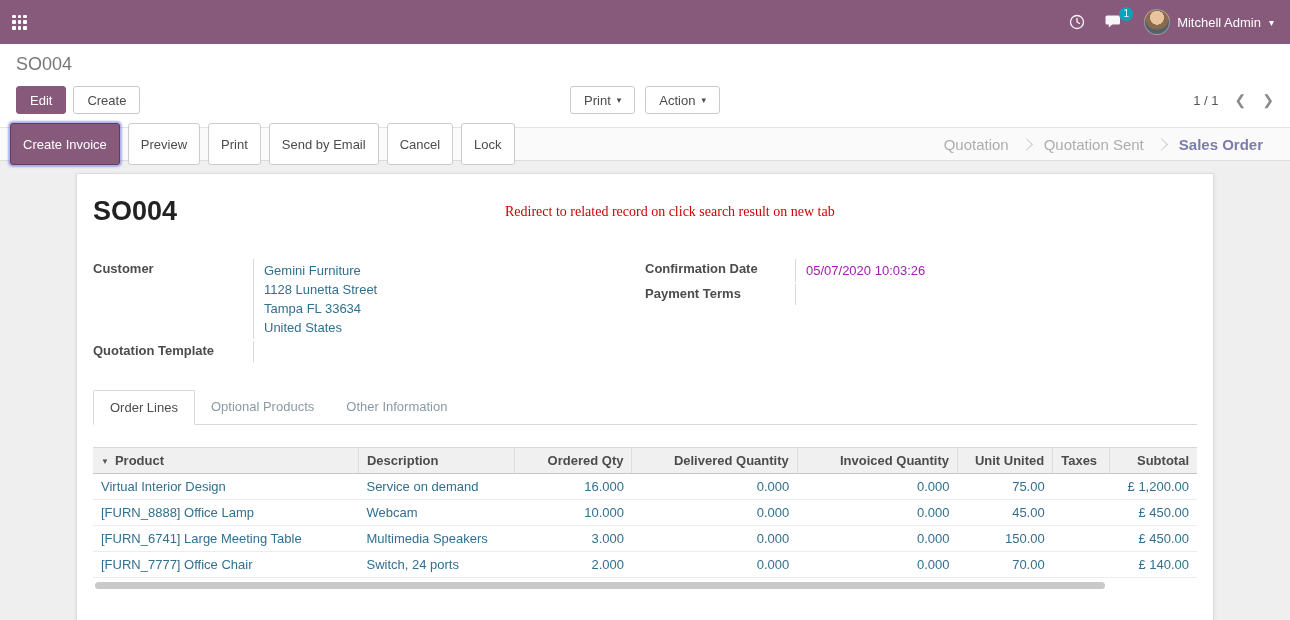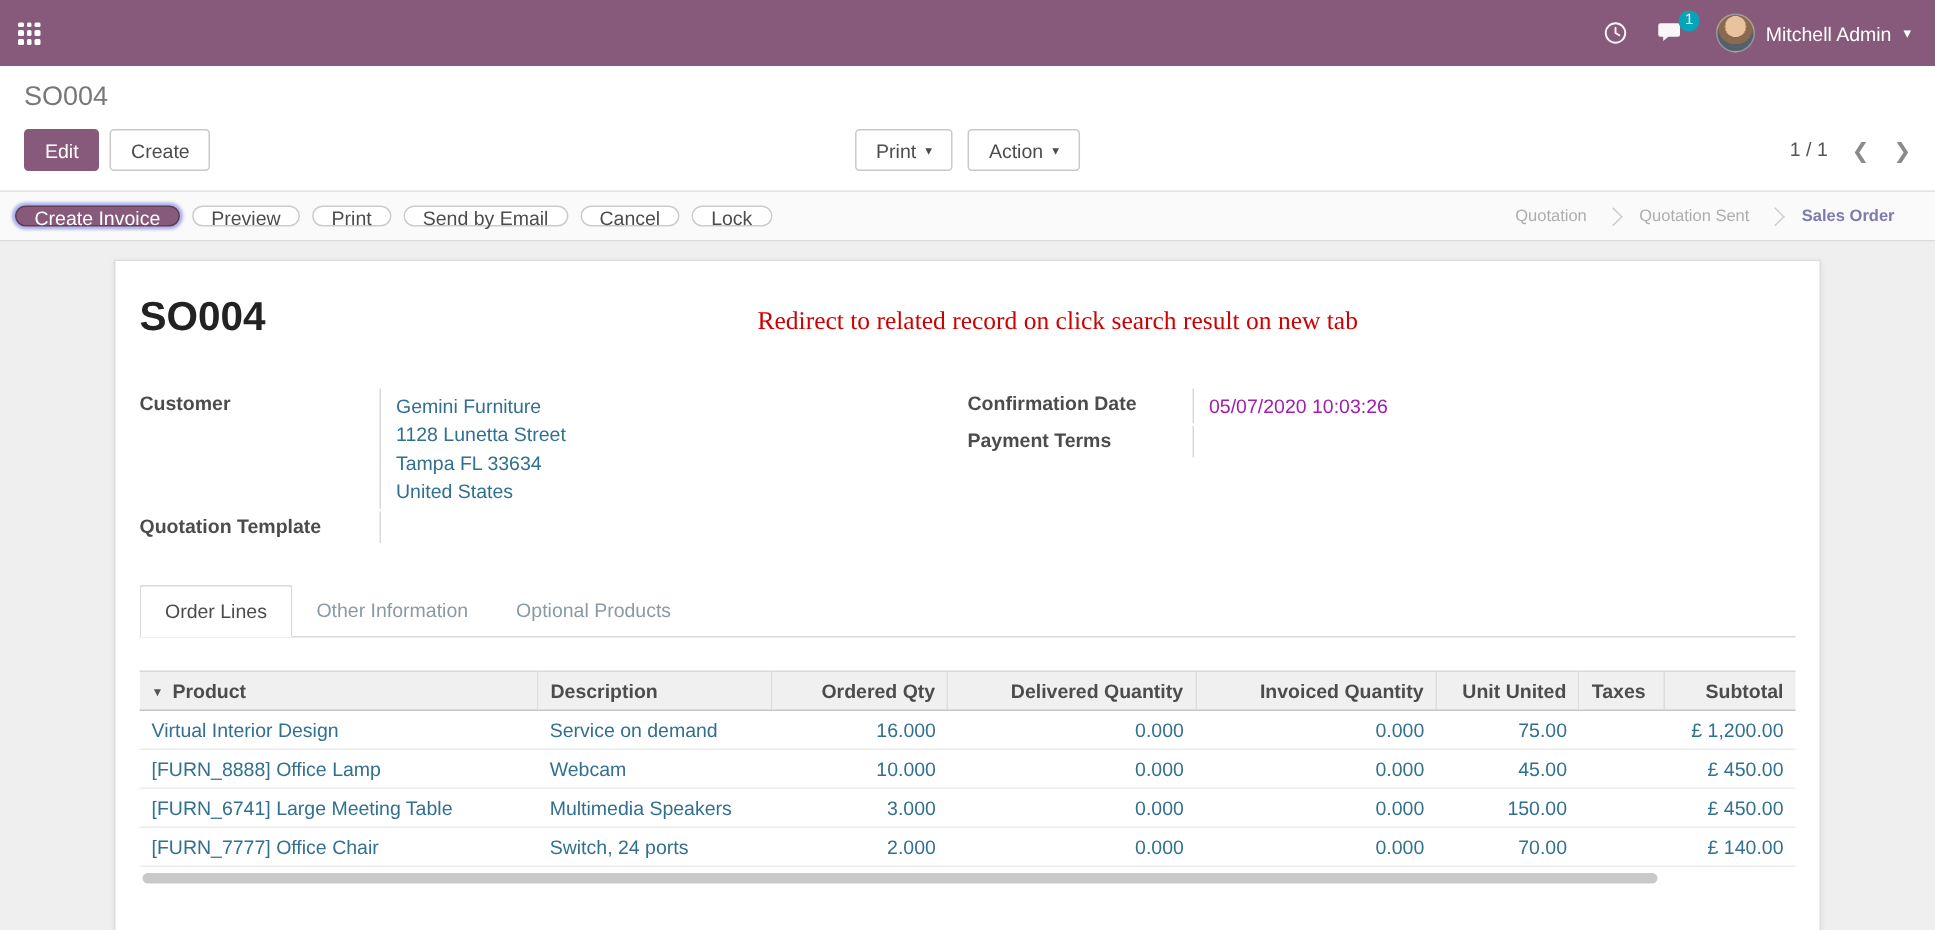--- a/index.html
+++ b/index.html
@@ -47,51 +47,51 @@
   .btn{
     display:inline-flex;align-items:center;gap:6px;height:28px;padding:0 13px;
     border-radius:3px;border:1px solid transparent;background:#fff;font-size:13px;
     color:#4c4c4c;cursor:pointer;white-space:nowrap;
   }
   .btn-primary{background:var(--brand);border-color:var(--brand);color:#fff;}
   .btn-default{border-color:#c9c9c9;}
   .left-group{display:flex;gap:7px;}
   .center-group{position:absolute;left:50%;transform:translateX(-50%);display:flex;gap:10px;}
   .caret{font-size:9px;line-height:1;}
-  .pager{margin-left:auto;display:flex;align-items:flex-start;gap:16px;color:#555;}
+  .pager{margin-left:auto;display:flex;align-items:center;gap:16px;color:#555;}
   .pager .nav{color:#8a8a8a;font-size:14px;cursor:pointer;}
   
   .statusbar{
     height:34px;background:#fafafa;border-top:1px solid #e3e3e3;border-bottom:1px solid #dcdcdc;
     display:flex;align-items:center;justify-content:space-between;padding:0 14px 0 10px;
   }
   .sb-left{display:flex;gap:8px;}
   .sb-btn{
-    height:14px;padding:0 12px;background:#fff;border:1px solid #ccc;border-radius:13px;
+    height:42px;padding:0 12px;background:#fff;border:1px solid #ccc;border-radius:3px;
     font-size:13px;color:#4c4c4c;cursor:pointer;white-space:nowrap;
   }
   .sb-btn-primary{
     background:var(--brand);border-color:#5e3f57;color:#fff;
     box-shadow:0 0 2px 2px rgba(110,115,220,.55);
   }
   .sb-steps{display:flex;align-items:center;}
-  .step{padding:0 13px;color:#adadad;font-size:11px;cursor:pointer;text-align:center;}
+  .step{padding:0 13px;color:#adadad;font-size:15px;cursor:pointer;text-align:center;}
   .step.active{color:var(--status-active);font-weight:700;}
   .chev-sep{width:9px;height:9px;border-top:1px solid #ccc;border-right:1px solid #ccc;transform:rotate(45deg);}
   
   .content{padding-top:12px;display:flex;justify-content:center;}
   .sheet{
     position:relative;width:1138px;min-height:470px;background:#fff;
     border:1px solid #dcdcdc;box-shadow:0 1px 4px rgba(0,0,0,.08);
     padding:22px 16px 30px;
   }
   .sheet-title{margin:0 0 32px 0;font-size:27px;font-weight:700;color:#222;}
   .annotation{
     position:absolute;left:428px;top:30px;color:#cf0000;
-    font-family:"Liberation Serif", serif;font-size:17px;white-space:nowrap;
+    font-family:"Liberation Serif", serif;font-size:14px;white-space:nowrap;
   }
   .fields-grid{display:grid;grid-template-columns:1fr 1fr;margin-bottom:26px;}
   .field-row{display:flex;margin-bottom:2px;}
   .field-label{width:160px;font-weight:700;color:#4c4c4c;padding-top:2px;flex-shrink:0;}
   .col-right .field-label{width:150px;}
   .field-value{flex:1;border-left:1px solid #d9d9d9;padding:2px 0 2px 10px;min-height:21px;}
   .addr-line{display:block;color:var(--link);line-height:19px;text-decoration:none;cursor:pointer;}
   .value-plain{color:#a21caf;line-height:19px;}
   
   .tabs{display:flex;border-bottom:1px solid #d8d8d8;}
@@ -224,22 +224,22 @@
         </div>
         <div class="field-row">
           <span class="field-label">Payment Terms</span>
           <div class="field-value"></div>
         </div>
       </div>
     </div>
 
     <div class="tabs">
       <span class="tab active">Order Lines</span>
+      <span class="tab">Optional Products</span>
       <span class="tab">Other Information</span>
-      <span class="tab">Optional Products</span>
     </div>
 
     <table class="lines">
       <colgroup>
         <col style="width:265px">
           <col style="width:156px">
           <col style="width:117px">
           <col style="width:165px">
         <col style="width:160px">
           <col style="width:95px">

